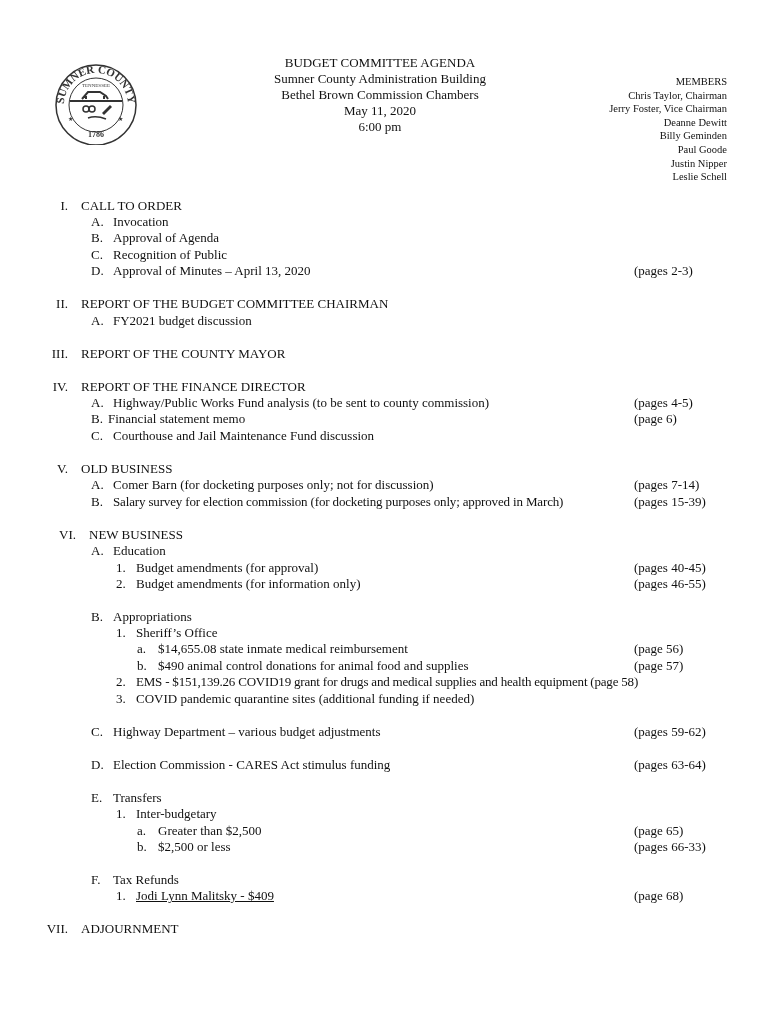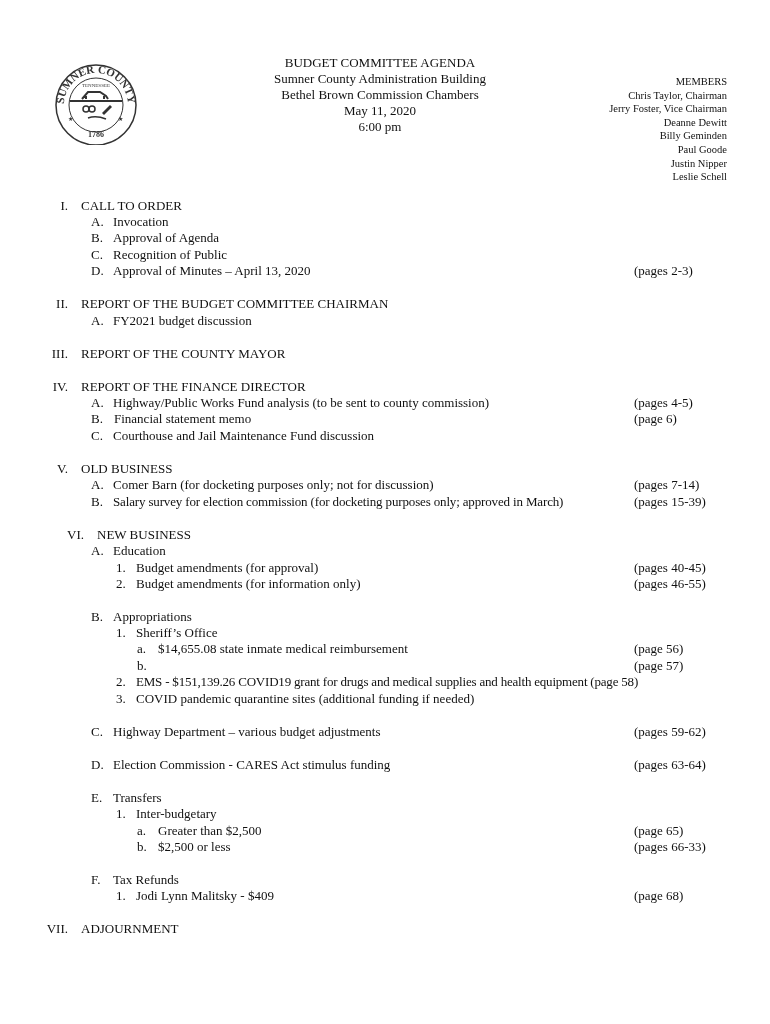--- a/index.html
+++ b/index.html
@@ -108,21 +108,21 @@
     <span class="num" style="left:30px;width:38px;">IV.</span>
     <span style="position:absolute;left:81px;">REPORT OF THE FINANCE DIRECTOR</span>
   </div>
   <div class="line" style="top:395px;left:0;width:770px;">
     <span style="position:absolute;left:91px;">A.</span>
     <span style="position:absolute;left:113px;">Highway/Public Works Fund analysis (to be sent to county commission)</span>
     <span class="pg">(pages 4-5)</span>
   </div>
   <div class="line" style="top:411px;left:0;width:770px;">
     <span style="position:absolute;left:91px;">B.</span>
-    <span style="position:absolute;left:114px;">Financial statement memo</span>
+    <span style="position:absolute;left:108px;">Financial statement memo</span>
     <span class="pg">(page 6)</span>
   </div>
   <div class="line" style="top:428px;left:0;width:770px;">
     <span style="position:absolute;left:91px;">C.</span>
     <span style="position:absolute;left:113px;">Courthouse and Jail Maintenance Fund discussion</span>
   </div>
 
   <div class="line" style="top:461px;left:0;width:770px;">
     <span class="num" style="left:30px;width:38px;">V.</span>
     <span style="position:absolute;left:81px;">OLD BUSINESS</span>
@@ -131,21 +131,21 @@
     <span style="position:absolute;left:91px;">A.</span>
     <span style="position:absolute;left:113px;">Comer Barn (for docketing purposes only; not for discussion)</span>
     <span class="pg">(pages 7-14)</span>
   </div>
   <div class="line" style="top:494px;left:0;width:770px;">
     <span style="position:absolute;left:91px;">B.</span>
     <span style="position:absolute;left:113px;letter-spacing:-0.15px;">Salary survey for election commission (for docketing purposes only; approved in March)</span>
     <span class="pg">(pages 15-39)</span>
   </div>
 
-  <div class="line" style="top:527px;left:16px;width:641px;">
+  <div class="line" style="top:527px;left:8px;width:641px;">
     <span class="num" style="left:30px;width:38px;">VI.</span>
     <span style="position:absolute;left:81px;">NEW BUSINESS</span>
   </div>
   <div class="line" style="top:543px;left:0;width:770px;">
     <span style="position:absolute;left:91px;">A.</span>
     <span style="position:absolute;left:113px;">Education</span>
   </div>
   <div class="line" style="top:560px;left:0;width:770px;">
     <span style="position:absolute;left:116px;">1.</span>
     <span style="position:absolute;left:136px;">Budget amendments (for approval)</span>
@@ -165,20 +165,21 @@
     <span style="position:absolute;left:116px;">1.</span>
     <span style="position:absolute;left:136px;">Sheriff’s Office</span>
   </div>
   <div class="line" style="top:641px;left:0;width:770px;">
     <span style="position:absolute;left:137px;">a.</span>
     <span style="position:absolute;left:158px;">$14,655.08 state inmate medical reimbursement</span>
     <span class="pg">(page 56)</span>
   </div>
   <div class="line" style="top:658px;left:0;width:770px;">
     <span style="position:absolute;left:137px;">b.</span>
+    <span style="position:absolute;left:158px;">$490 animal control donations for animal food and supplies</span>
     <span class="pg">(page 57)</span>
   </div>
   <div class="line" style="top:674px;left:0;width:770px;">
     <span style="position:absolute;left:116px;">2.</span>
     <span style="position:absolute;left:136px;letter-spacing:-0.2px;">EMS - $151,139.26 COVID19 grant for drugs and medical supplies and health equipment (page 58)</span>
   </div>
   <div class="line" style="top:691px;left:0;width:770px;">
     <span style="position:absolute;left:116px;">3.</span>
     <span style="position:absolute;left:136px;">COVID pandemic quarantine sites (additional funding if needed)</span>
   </div>
@@ -213,21 +214,21 @@
     <span style="position:absolute;left:158px;">$2,500 or less</span>
     <span class="pg">(pages 66-33)</span>
   </div>
 
   <div class="line" style="top:872px;left:0;width:770px;">
     <span style="position:absolute;left:91px;">F.</span>
     <span style="position:absolute;left:113px;">Tax Refunds</span>
   </div>
   <div class="line" style="top:888px;left:0;width:770px;">
     <span style="position:absolute;left:116px;">1.</span>
-    <span style="position:absolute;left:136px;">Jodi Lynn Malitsky - $409</span>
+    <span style="position:absolute;left:136px;text-decoration:underline;">Jodi Lynn Malitsky - $409</span>
     <span class="pg">(page 68)</span>
   </div>
 
   <div class="line" style="top:921px;left:0;width:770px;">
     <span class="num" style="left:30px;width:38px;">VII.</span>
     <span style="position:absolute;left:81px;">ADJOURNMENT</span>
   </div>
 </div>
 
 </body></html>

